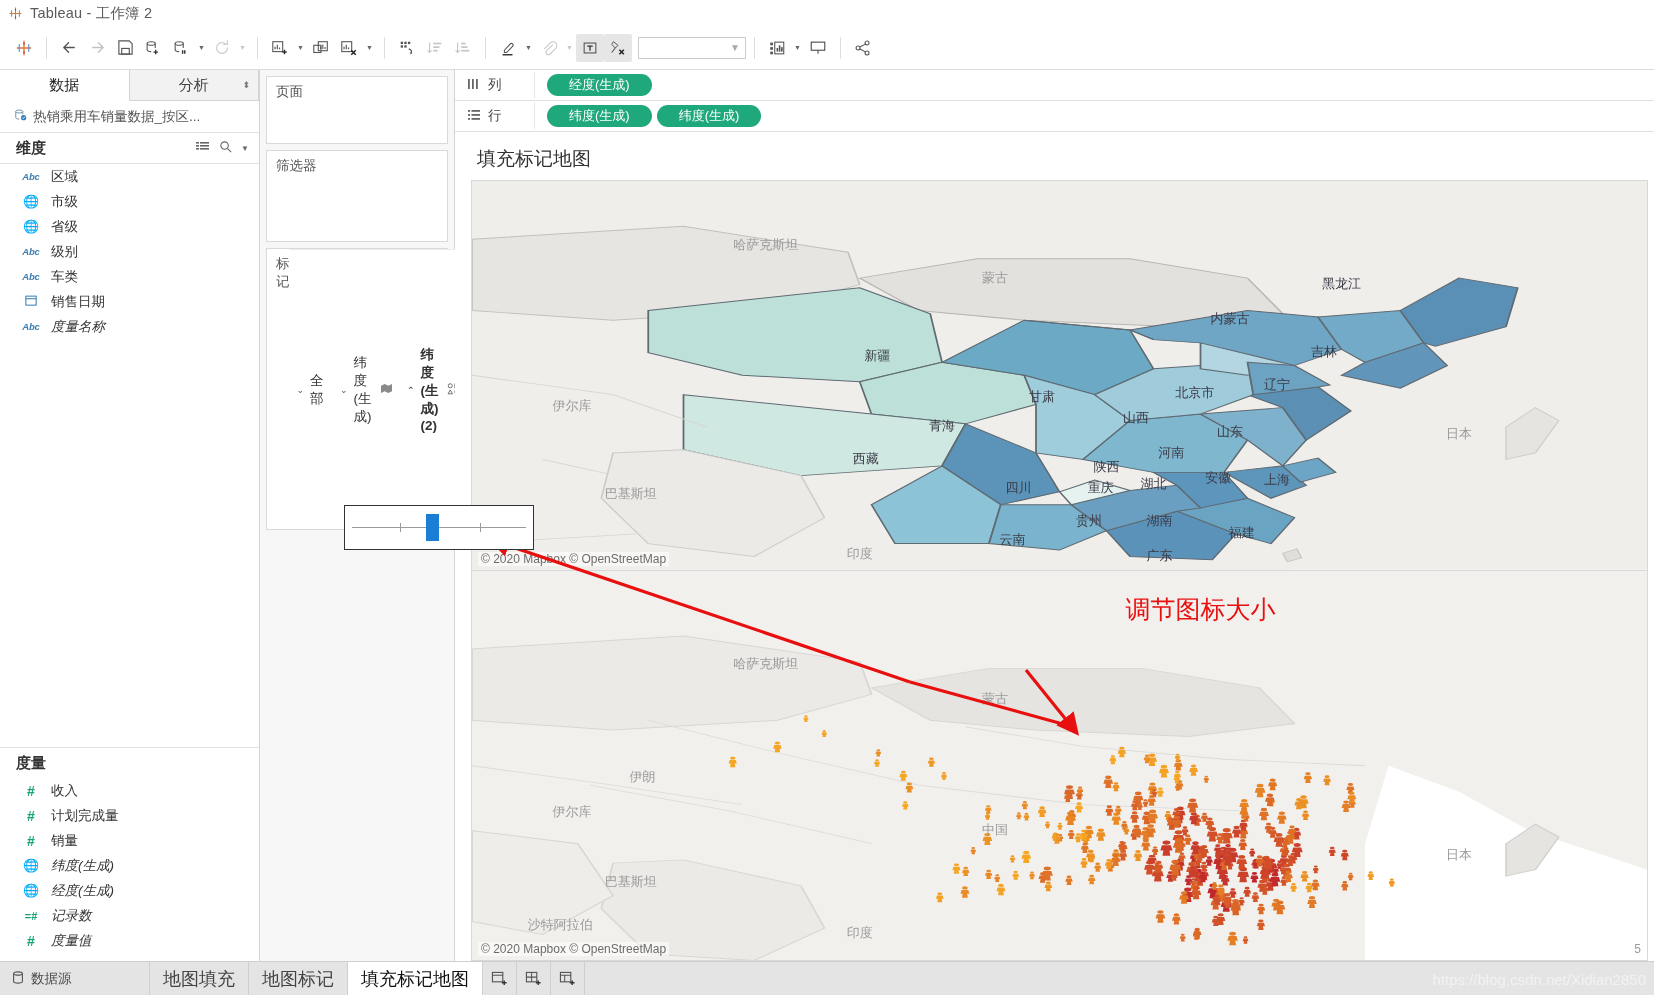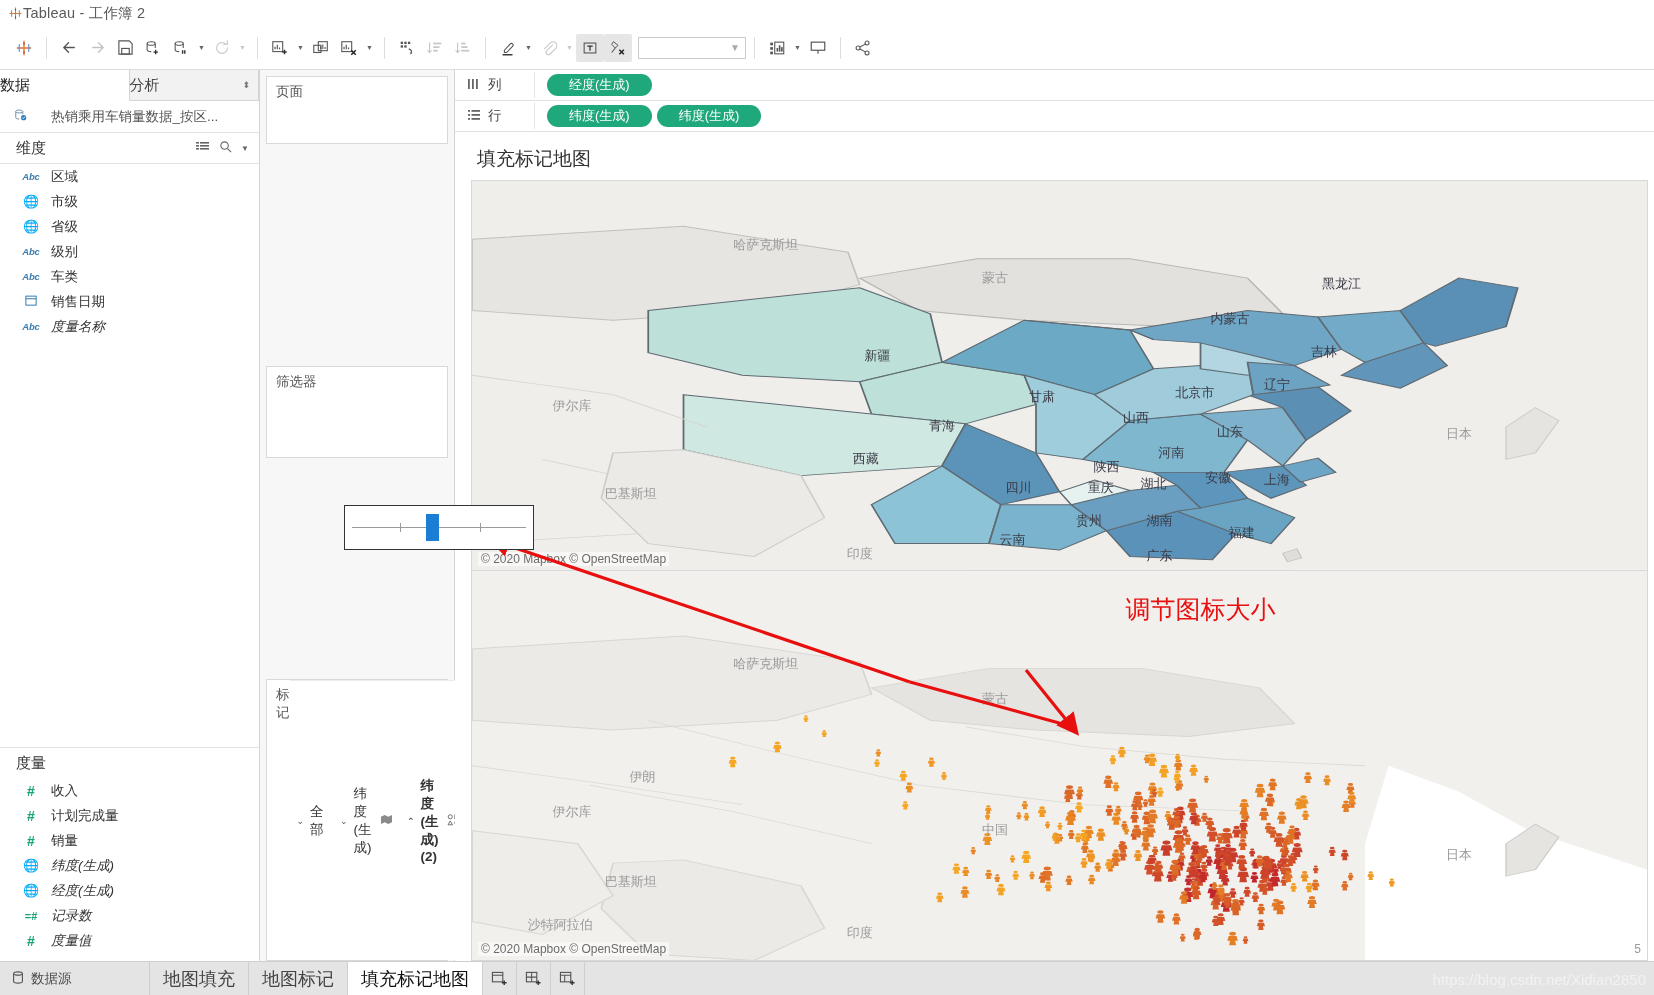--- a/index.html
+++ b/index.html
@@ -7,21 +7,21 @@
     width: 1654px; height: 995px;
     font-family: "Liberation Sans", "DejaVu Sans", sans-serif;
     background: #ffffff;
     overflow: hidden;
     color: #333;
   }
   .app { position: relative; width: 1654px; height: 995px; display: flex; flex-direction: column; }
 
   
   .titlebar {
-    height: 26px; display: flex; align-items: center; gap: 0;
+    height: 26px; display: flex; align-items: center; gap: 7px;
     padding-left: 8px; background: #fff; flex: 0 0 26px;
   }
   .tb-logo { width: 15px; height: 15px; position: relative; }
   .tb-title { font-size: 14.5px; color: #5a5a5a; letter-spacing: .2px; }
 
   
   .menubar {
     height: 24px; display: flex; align-items: center; gap: 0px;
     background: #fff; flex: 0 0 24px; padding-left: 9px;
     border-bottom: 1px solid #e4e4e4;
@@ -55,35 +55,35 @@
   
   .body { flex: 1 1 auto; display: flex; min-height: 0; }
 
   
   .leftpane {
     width: 260px; flex: 0 0 260px; background: #fff; border-right: 1px solid #d4d4d4;
     display: flex; flex-direction: column; min-height: 0;
   }
   .lp-tabs { display: flex; height: 31px; flex: 0 0 31px; border-bottom: 1px solid #d4d4d4; }
   .lp-tab {
-    flex: 1; display: flex; align-items: center; justify-content: flex-start;
+    flex: 1; display: flex; align-items: center; justify-content: center;
     font-size: 15px; color: #444; background: #f2f2f2; border-right: 1px solid #d4d4d4;
     cursor: default; position: relative;
   }
   .lp-tab.active { background: #fff; border-bottom: 1px solid #fff; margin-bottom: -1px; color: #222; }
   .lp-tab .updown { position: absolute; right: 8px; font-size: 9px; color: #777; line-height: 1; }
 
   .lp-source {
-    height: 32px; flex: 0 0 32px; display: flex; align-items: center; gap: 23px;
+    height: 32px; flex: 0 0 32px; display: flex; align-items: center; gap: 5px;
     padding-left: 14px; border-bottom: 1px solid #e2e2e2; font-size: 13.5px; color: #555;
   }
 
   .lp-sec-head {
     height: 30px; display: flex; align-items: center; padding: 0 10px 0 16px;
-    font-size: 15px; color: #333;
+    font-size: 15px; color: #333; font-weight: bold;
   }
   .lp-sec-head .spacer { flex: 1; }
   .lp-sec-head .hicon { color: #666; margin-left: 9px; font-size: 12px; cursor: default; }
   .lp-divider { height: 1px; background: #e2e2e2; margin: 0; }
 
   .field-row {
     height: 25px; display: flex; align-items: center; gap: 9px; padding-left: 20px;
     font-size: 13.5px; color: #333; cursor: default;
   }
   .ftype { width: 22px; text-align: center; flex: 0 0 22px; }
@@ -92,21 +92,21 @@
   .ftype.geo-g{ color: #17a673; font-size: 13px; }
   .ftype.date { color: #3c7fb1; font-size: 13px; }
   .ftype.num  { color: #17a673; font-size: 14px; font-weight: bold; }
   .ftype.numc { color: #17a673; font-size: 11px; font-weight: bold; }
   .fname.italic { font-style: italic; }
   .spring { flex: 1 1 auto; }
 
   
   .cardcol {
     width: 195px; flex: 0 0 195px; background: #f7f7f7; border-right: 1px solid #d4d4d4;
-    padding: 6px 6px 0 6px; display: flex; flex-direction: column; gap: 6px; min-height: 0; justify-content: space-between;
+    padding: 6px 6px 0 6px; display: flex; flex-direction: column; gap: 6px; min-height: 0;
   }
   .card { background: #fff; border: 1px solid #d9d9d9; }
   .card-title { font-size: 13.5px; color: #555; padding: 6px 0 4px 9px; }
   .card.pages { height: 68px; }
   .card.filters { height: 92px; }
   .card.marks { flex: 0 0 auto; display: flex; flex-direction: row; }
 
   .mark-row {
     display: flex; align-items: center; gap: 6px; padding: 4px 7px 4px 7px;
     font-size: 13.5px; color: #333; cursor: default;

